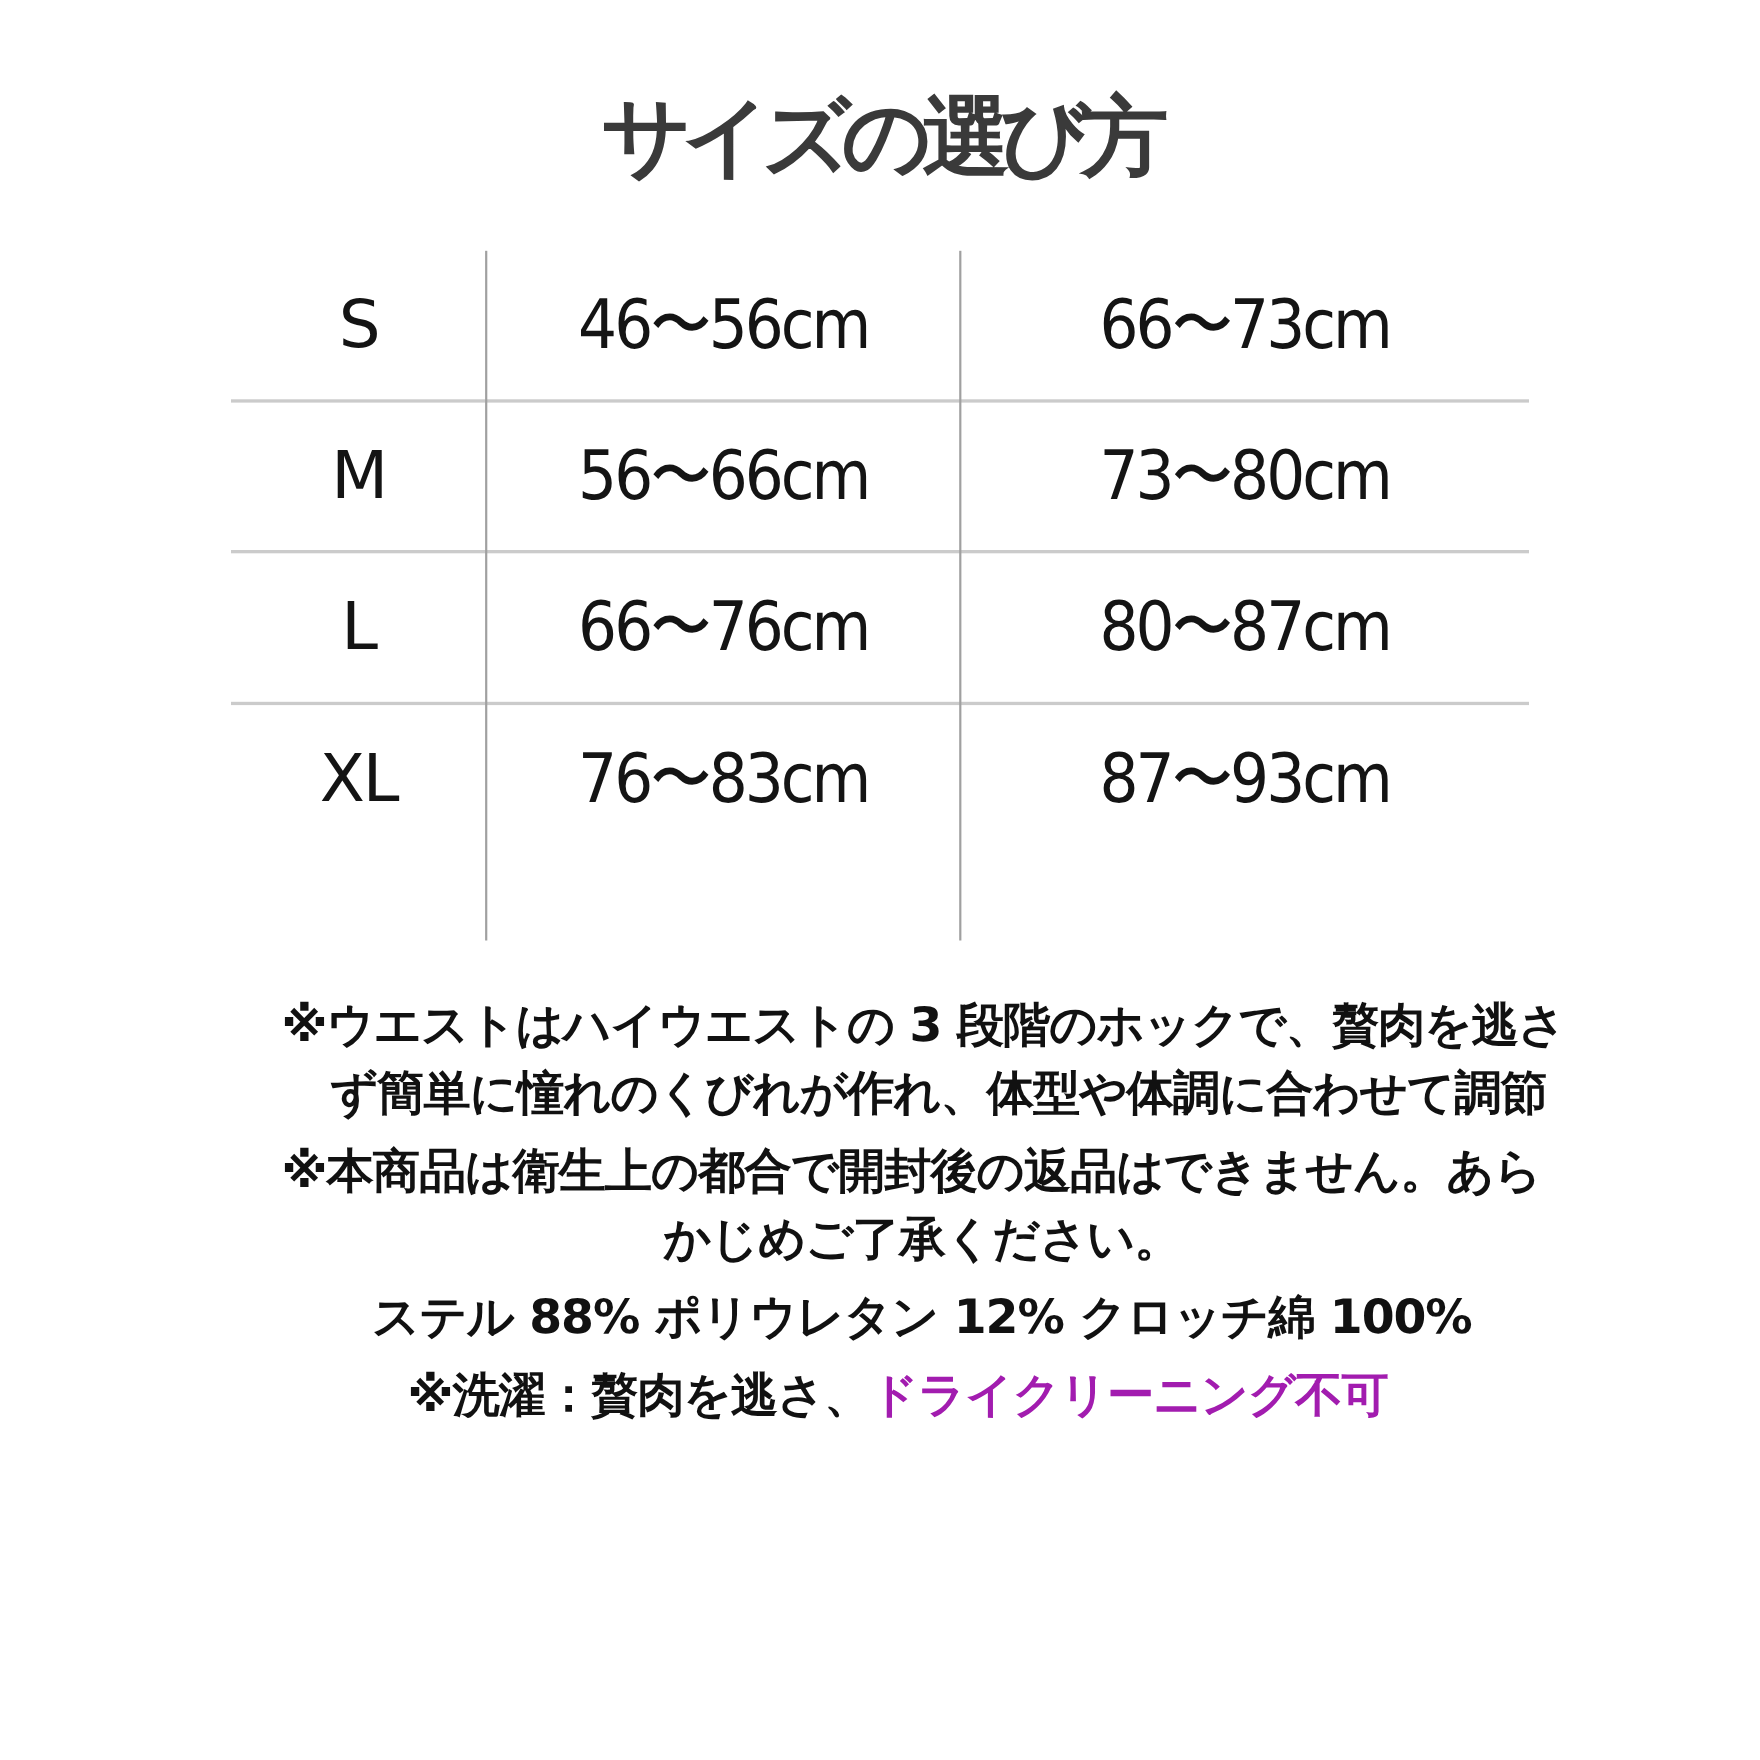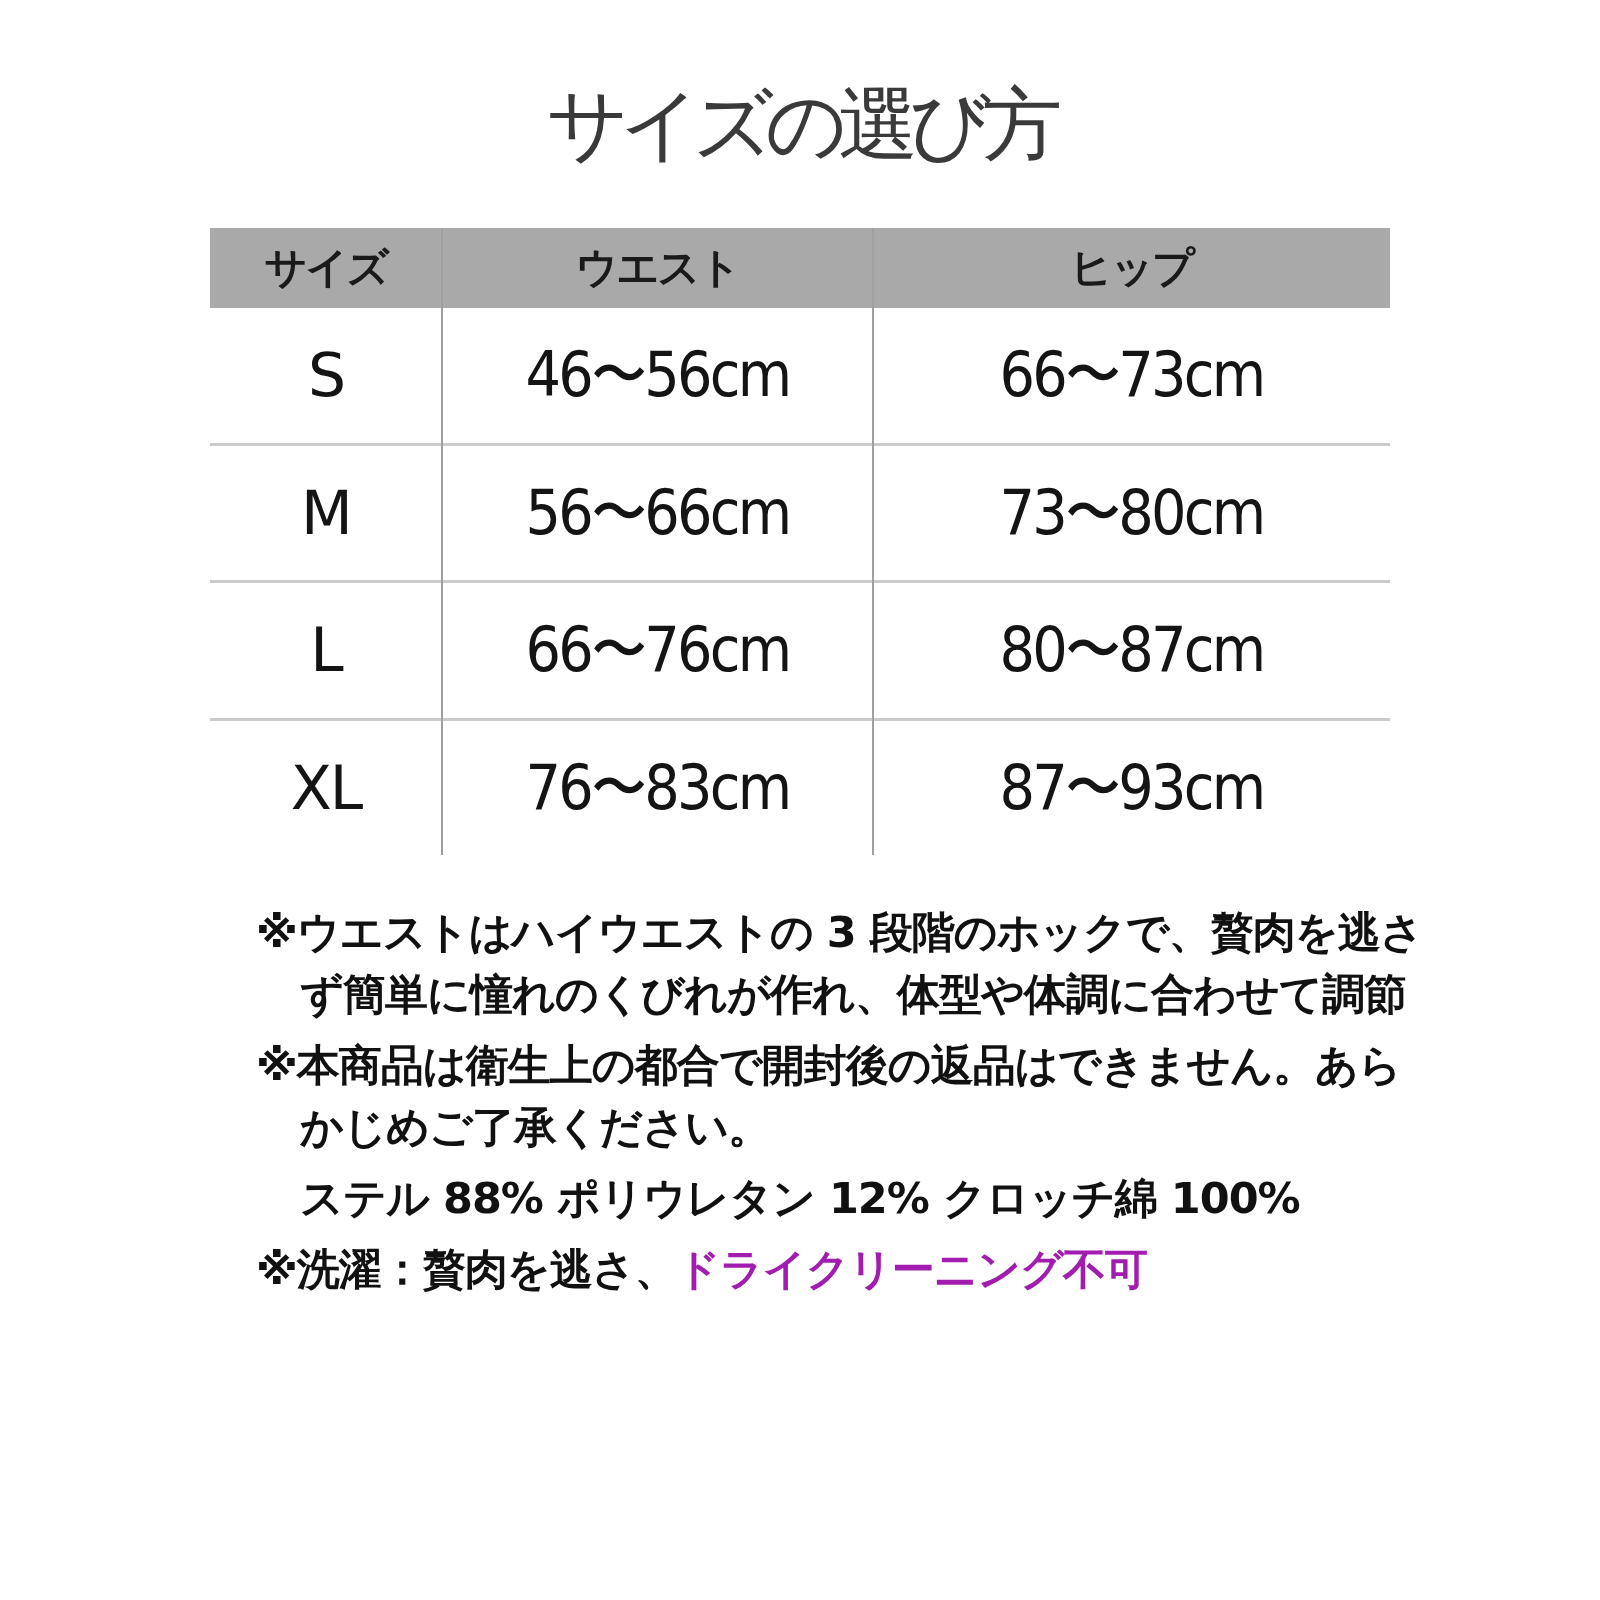--- a/index.html
+++ b/index.html
@@ -2,60 +2,55 @@
 <html><head>
 <meta charset="utf-8">
 <style>
   html,body{margin:0;padding:0;background:#ffffff;}
   .canvas{
     position:relative;width:1600px;height:1600px;background:#ffffff;overflow:hidden;
     font-family:"DejaVu Sans",sans-serif;
   }
   .title{
     position:absolute;top:72px;left:0;width:100%;margin:0;
-    text-align:center;font-size:80px;font-weight:400;color:#3a3a3a;letter-spacing:-9px;
+    text-align:center;font-size:80px;font-weight:700;color:#3a3a3a;letter-spacing:-9px;
   }
   
   .size-table{position:absolute;left:210px;top:228px;width:1180px;height:627px;}
   .thead{display:flex;height:80px;background:#a9a9a9;}
   .th{display:flex;align-items:center;justify-content:center;
       font-size:42px;font-weight:700;color:#1a1a1a;letter-spacing:-2px;}
   .tbody{display:flex;flex-direction:column;height:547px;}
   .trow{display:flex;flex:1;}
   .trow.sep{border-top:3px solid #cbcbcb;}
   .td{display:flex;align-items:center;justify-content:center;color:#141414;}
   .c1{width:232px;}
   .c2{width:431px;}
   .c3{width:517px;}
   .size-cell{font-size:60px;font-weight:400;letter-spacing:-2px;}
   .val{font-size:62px;font-weight:400;letter-spacing:-3px;transform:scaleX(0.9);}
   .vline{position:absolute;top:0;bottom:0;width:2px;background:#a0a0a0;}
   .v1{left:231px;}
   .v2{left:662px;}
   
   .notes{position:absolute;left:256px;top:901px;width:1120px;
-         font-size:43px;font-weight:700;color:#111111;letter-spacing:-1px;}
+         font-size:43px;font-weight:700;color:#111111;letter-spacing:-1px;text-align:center;}
   .note{margin-bottom:9px;}
   .nline{line-height:62px;white-space:nowrap;}
   .cont{padding-left:44px;}
   .red{color:#a21caf;}
 </style>
 </head>
 <body>
 
 <div class="canvas">
 
   <h1 class="title">サイズの選び方</h1>
 
   <div class="size-table">
-    <div class="thead">
-      <div class="th c1">サイズ</div>
-      <div class="th c2">ウエスト</div>
-      <div class="th c3">ヒップ</div>
-    </div>
     <div class="tbody">
       <div class="trow">
         <div class="td c1 size-cell">S</div>
         <div class="td c2 val">46〜56cm</div>
         <div class="td c3 val">66〜73cm</div>
       </div>
       <div class="trow sep">
         <div class="td c1 size-cell">M</div>
         <div class="td c2 val">56〜66cm</div>
         <div class="td c3 val">73〜80cm</div>

